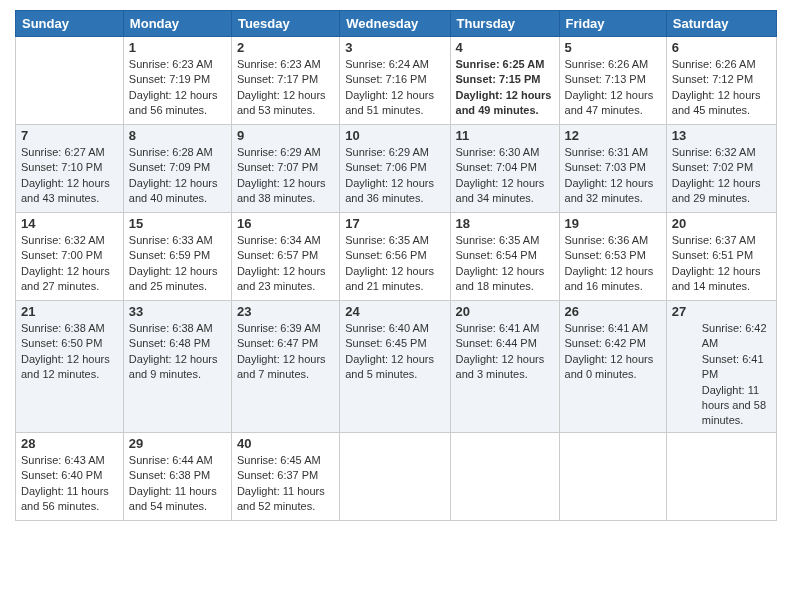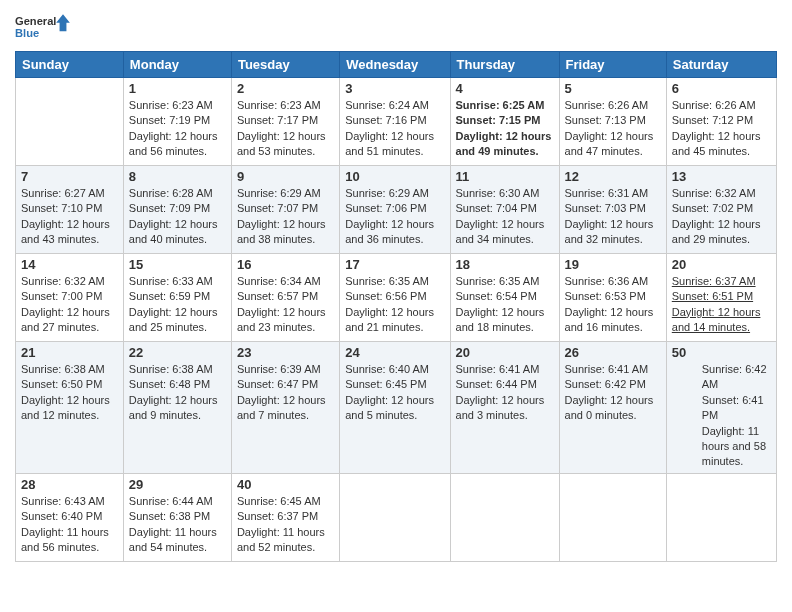--- a/index.html
+++ b/index.html
@@ -78,33 +78,20 @@
       background-color: #f0f4f8;
     }
     .row-white td {
       background-color: #ffffff;
     }
   </style>
 </head>
 <body>
 
 <div class="page">
-  <div class="header">
-    <div class="logo">
-  <svg width="60" height="35" viewBox="0 0 70 35" xmlns="http://www.w3.org/2000/svg">
-    <text x="0" y="14" font-size="13" font-weight="bold" font-family="Arial" fill="#333">General</text>
-    <text x="0" y="28" font-size="13" font-weight="bold" font-family="Arial" fill="#2e74b5">Blue</text>
-    <polygon points="56,2 64,12 60,12 60,22 52,22 52,12 48,12" fill="#2e74b5"></polygon>
-  </svg>
-</div>
-    <div class="title-section">
-      <div class="month-title"></div>
-      <div class="location"></div>
-    </div>
-  </div>
 
   <table class="calendar">
     <thead>
       <tr>
       <th>Sunday</th>
           <th>Monday</th>
           <th>Tuesday</th>
           <th>Wednesday</th>
           <th>Thursday</th>
           <th>Friday</th>
@@ -227,34 +214,34 @@
 Daylight: 12 hours and 18 minutes.</div>
           </td>
           <td>
             <div class="day-number">19</div>
             <div class="day-info" style="white-space: pre-line;">Sunrise: 6:36 AM
 Sunset: 6:53 PM
 Daylight: 12 hours and 16 minutes.</div>
           </td>
           <td>
             <div class="day-number">20</div>
-            <div class="day-info" style="white-space: pre-line; text-decoration: underline;">Sunrise: 6:37 AM
+            <div class="day-info" style="white-space: pre-line;">Sunrise: 6:37 AM
 Sunset: 6:51 PM
 Daylight: 12 hours and 14 minutes.</div>
           </td>
         </tr>
         <tr class="row-shaded">
           <td>
             <div class="day-number">21</div>
             <div class="day-info" style="white-space: pre-line;">Sunrise: 6:38 AM
 Sunset: 6:50 PM
 Daylight: 12 hours and 12 minutes.</div>
           </td>
           <td>
-            <div class="day-number">22</div>
+            <div class="day-number">33</div>
             <div class="day-info" style="white-space: pre-line;">Sunrise: 6:38 AM
 Sunset: 6:48 PM
 Daylight: 12 hours and 9 minutes.</div>
           </td>
           <td>
             <div class="day-number">23</div>
             <div class="day-info" style="white-space: pre-line;">Sunrise: 6:39 AM
 Sunset: 6:47 PM
 Daylight: 12 hours and 7 minutes.</div>
           </td>
@@ -270,21 +257,21 @@
 Sunset: 6:44 PM
 Daylight: 12 hours and 3 minutes.</div>
           </td>
           <td>
             <div class="day-number">26</div>
             <div class="day-info" style="white-space: pre-line;">Sunrise: 6:41 AM
 Sunset: 6:42 PM
 Daylight: 12 hours and 0 minutes.</div>
           </td>
           <td>
-            <div class="day-number">50</div>
+            <div class="day-number">27</div>
             <div class="day-info" style="white-space: pre-line; margin-left: 30px;">Sunrise: 6:42 AM
 Sunset: 6:41 PM
 Daylight: 11 hours and 58 minutes.</div>
           </td>
         </tr>
         <tr class="row-white">
           <td>
             <div class="day-number">28</div>
             <div class="day-info" style="white-space: pre-line;">Sunrise: 6:43 AM
 Sunset: 6:40 PM

